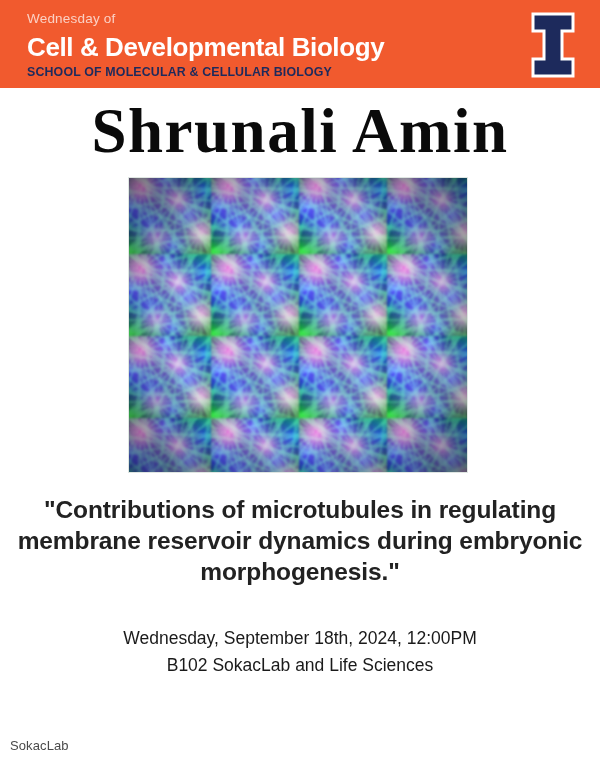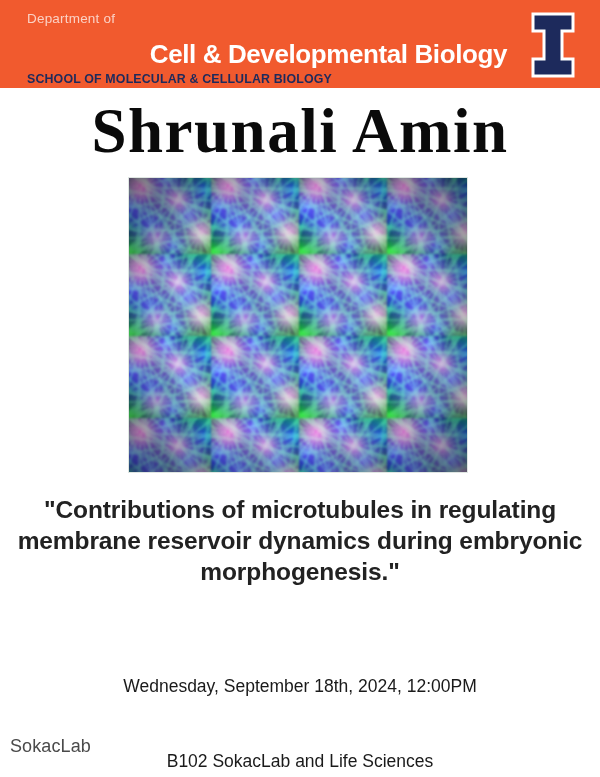--- a/index.html
+++ b/index.html
@@ -41,23 +41,22 @@
     letter-spacing: 0.2px;
     white-space: nowrap;
   }
   .dept-name {
     font-family: "Liberation Sans", sans-serif;
     font-size: 26px;
     line-height: 30px;
     font-weight: bold;
     color: #ffffff;
     letter-spacing: -0.4px;
-    margin-top: 12px;
+    margin-top: 5px;
     white-space: nowrap;
-    text-align: right;
   }
   .school-name {
     font-family: Liberation Sans, sans-serif;
     font-size: 12.4px;
     line-height: 16px;
     font-weight: bold;
     color: #1d2a5c;
     letter-spacing: 0.15px;
     margin-top: 2px;
     white-space: nowrap;
@@ -201,42 +200,42 @@
     left: 0;
     top: 625px;
     width: 600px;
     text-align: center;
     font-family: "Liberation Sans", sans-serif;
     font-size: 17.5px;
     line-height: 27px;
     font-weight: 400;
     color: #1a1a1a;
   }
-  .event-details div { white-space: nowrap; margin-top: 48px; }
+  .event-details div { white-space: nowrap; }
 
   
   .lab-credit {
     position: absolute;
     left: 10px;
     top: 738px;
     font-family: "Liberation Sans", sans-serif;
-    font-size: 18px;
+    font-size: 13px;
     line-height: 16px;
     font-weight: 400;
     color: #4a4a4a;
     letter-spacing: 0.1px;
   }
 </style>
 </head>
 <body>
 
 <div class="header-band">
 
   <div class="header-text-block">
-    <div class="dept-eyebrow">Department of</div>
+    <div class="dept-eyebrow">Wednesday of</div>
     <div class="dept-name">Cell &amp; Developmental Biology</div>
     <div class="school-name">SCHOOL OF MOLECULAR &amp; CELLULAR BIOLOGY</div>
   </div>
 
   <div class="logo-wrap">
     <svg width="44" height="66" viewBox="0 0 44 66">
       <path d="M2 2 H42 V19 H31 V47 H42 V64 H2 V47 H13 V19 H2 Z" fill="#1d2a5c" stroke="#ffffff" stroke-width="3"></path>
     </svg>
   </div>
 

